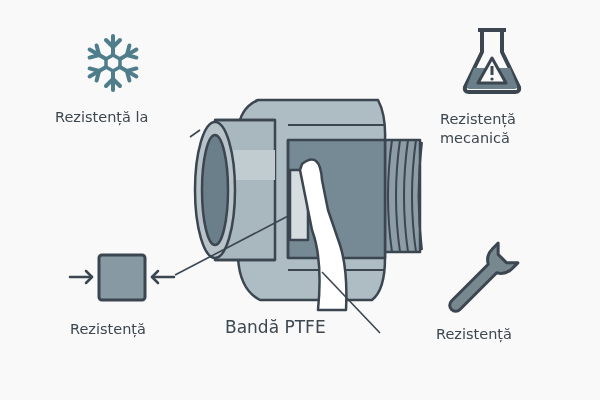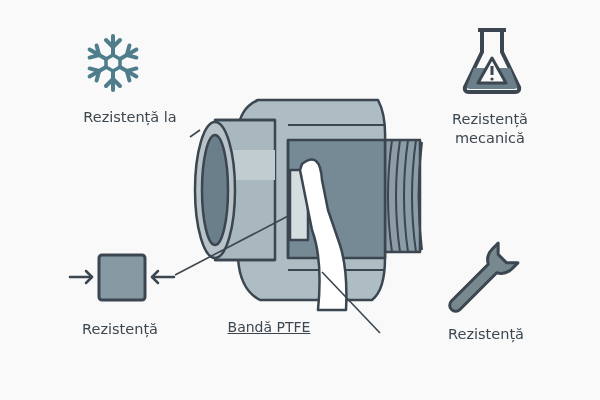--- a/index.html
+++ b/index.html
@@ -1,18 +1,18 @@
 <!DOCTYPE html>
 <html><head>
 <meta charset="utf-8">
 <style>
   html, body { margin:0; padding:0; }
   body { width:600px; height:400px; background:#f8f9f8; position:relative; overflow:hidden;
          font-family:"DejaVu Sans","Liberation Sans",sans-serif; color:#3c4650; }
-  .label { position:absolute; text-align:center; font-size:14.5px; line-height:19px; color:#3d4750; white-space:nowrap; }
+  .label { position:absolute; text-align:left; font-size:14.5px; line-height:19px; color:#3d4750; white-space:nowrap; }
   svg.main { position:absolute; left:0; top:0; }
 </style>
 </head>
 <body>
 
 <svg class="main" width="600" height="400" viewBox="0 0 600 400">
 
   <g stroke="#4f7d8c" stroke-width="4" stroke-linecap="round" fill="none" transform="translate(113,63)">
     <g id="arm">
       <line x1="0" y1="-8" x2="0" y2="-27"></line>
@@ -91,13 +91,13 @@
 <div class="label" style="left:440px; top:110px; width:100px;">
   <div>Rezistență</div>
   <div>mecanică</div>
 </div>
 <div class="label" style="left:70px; top:320px; width:100px;">
   <div>Rezistență</div>
 </div>
 <div class="label" style="left:436px; top:325px; width:100px;">
   <div>Rezistență</div>
 </div>
-<div class="label" style="left:209px; top:318px; width:120px; font-size:14px;text-decoration:underline;">Bandă PTFE</div>
+<div class="label" style="left:225px; top:318px; width:120px; font-size:17px;">Bandă PTFE</div>
 
 </body></html>

